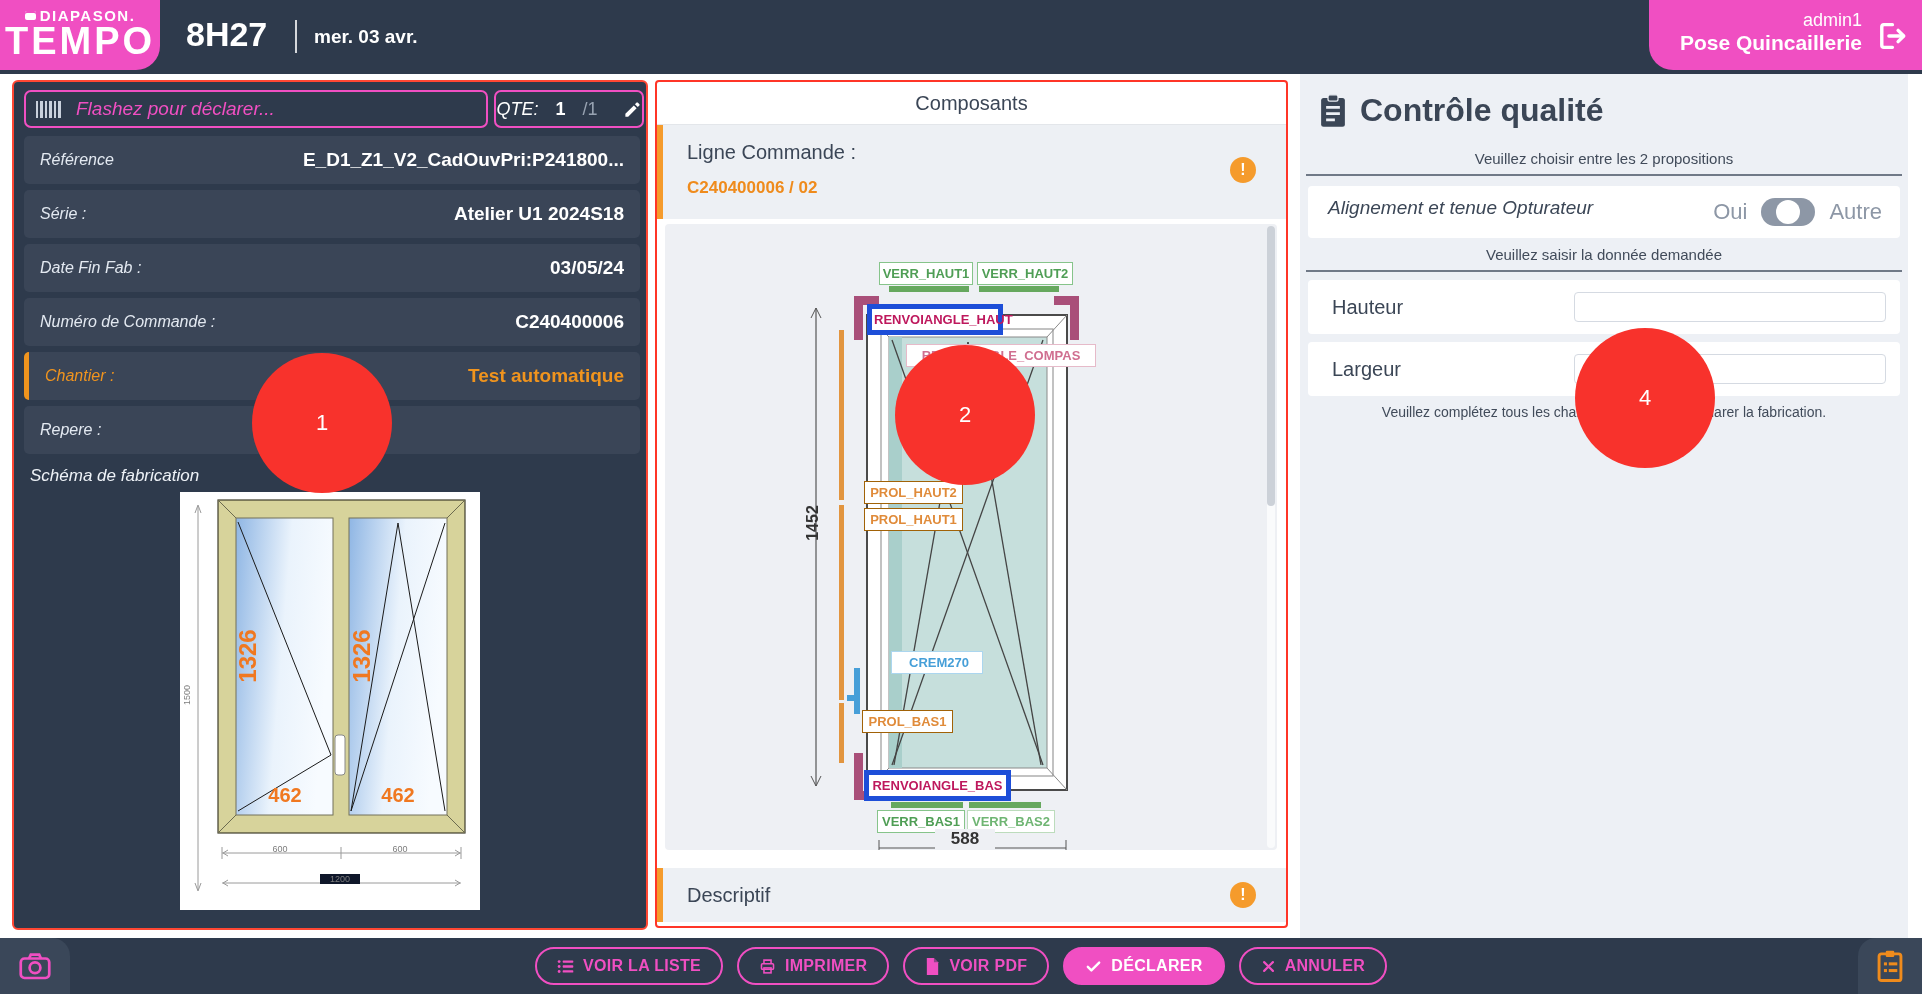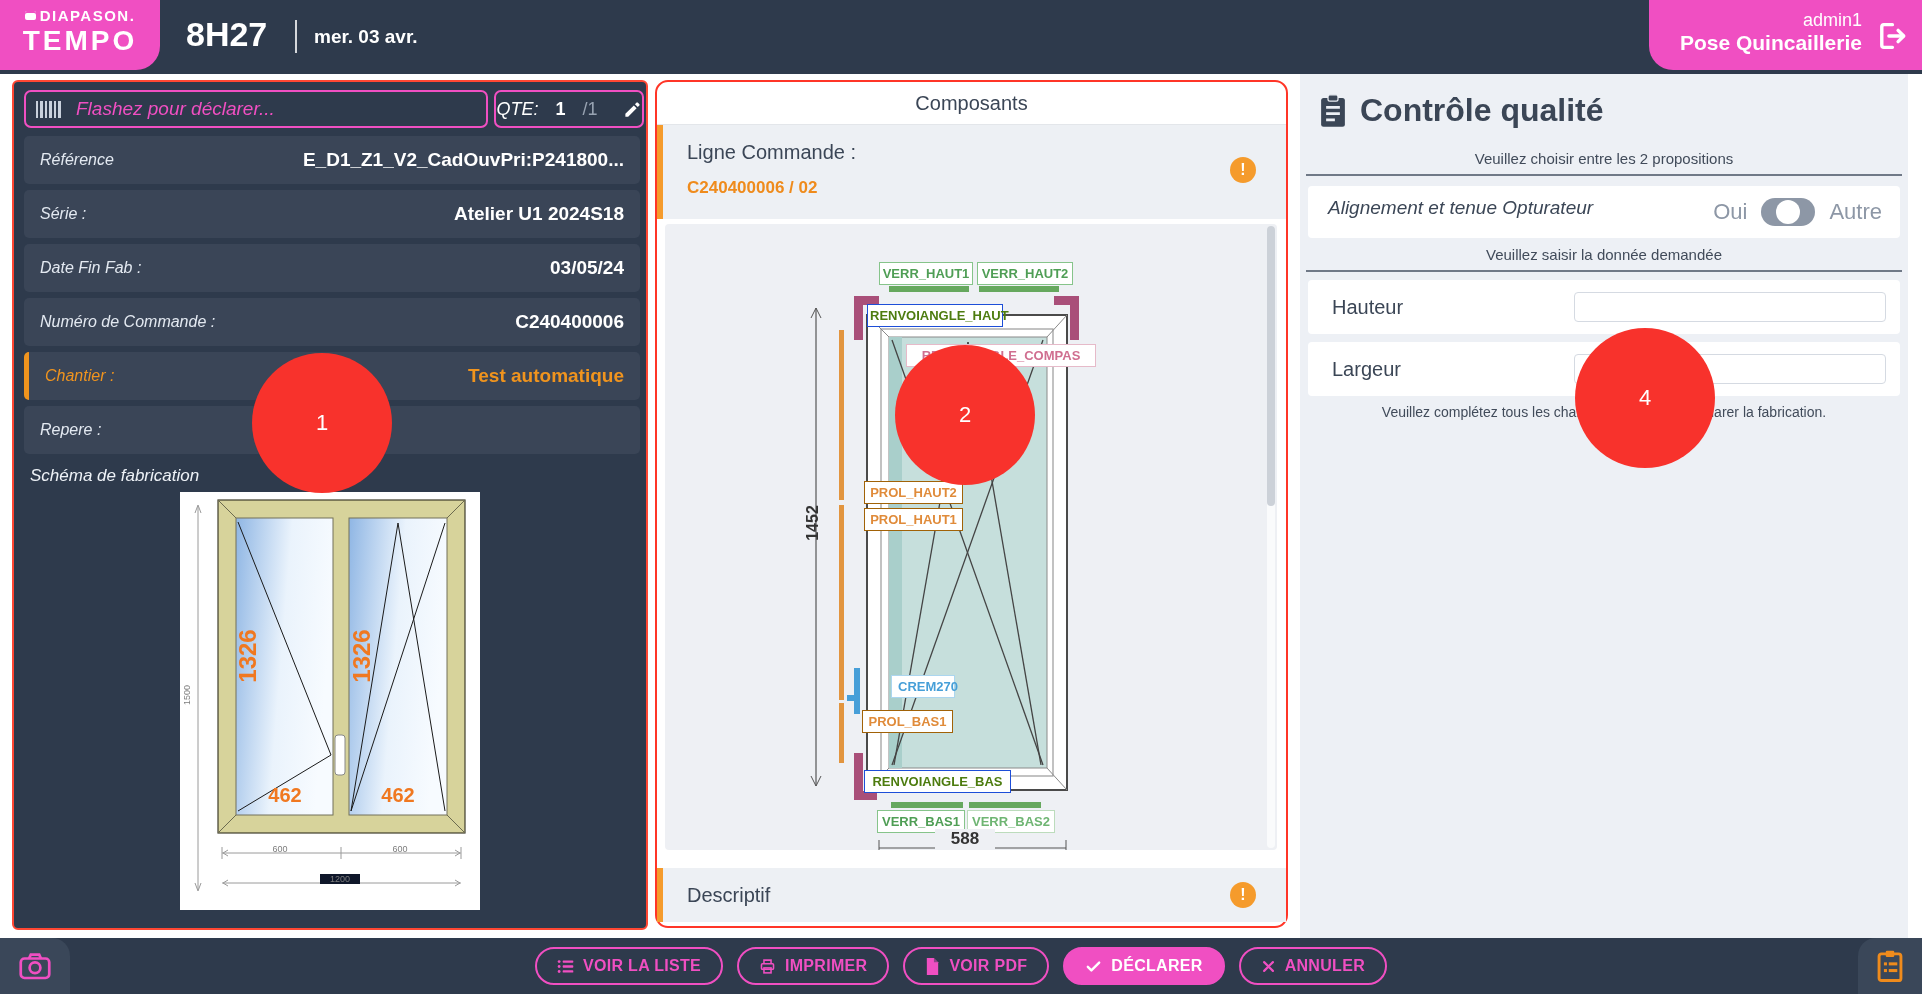--- a/index.html
+++ b/index.html
@@ -4,21 +4,21 @@
 <style>
   html,body{margin:0;padding:0;width:1922px;height:994px;background:#fff;
     font-family:"Liberation Sans",sans-serif;overflow:hidden;position:relative;}
   
   .topbar{position:absolute;left:0;top:0;width:1922px;height:74px;background:#2e3a4c;}
   .logo{position:absolute;left:0;top:0;width:160px;height:70px;background:#f04fc2;
     border-radius:0 0 24px 0;color:#fff;text-align:center;padding-top:7px;box-sizing:border-box;}
   .logo .l1{font-size:15px;font-weight:bold;letter-spacing:1.5px;display:flex;align-items:center;justify-content:center;gap:4px;}
   .logo .mark{width:11px;height:9px;background:#fff;display:inline-block;border-radius:2px;
     box-shadow:inset 0 2px 0 #f04fc2;}
-  .logo .l2{font-size:28px;font-weight:bold;letter-spacing:3px;line-height:34px;}
+  .logo .l2{font-size:38px;font-weight:bold;letter-spacing:3px;line-height:34px;}
   .t-time{position:absolute;left:186px;top:15px;font-size:34px;font-weight:bold;color:#fff;}
   .t-sep{position:absolute;left:295px;top:20px;width:2px;height:33px;background:rgba(255,255,255,.8);}
   .t-date{position:absolute;left:314px;top:26px;font-size:19px;color:#fff;font-weight:bold;}
   .userblock{position:absolute;right:0;top:0;width:273px;height:70px;background:#f04fc2;
     border-radius:0 0 0 24px;color:#fff;}
   .userblock .txt{position:absolute;right:60px;top:10px;text-align:right;}
   .userblock .u1{font-size:18px;}
   .userblock .u2{font-size:21px;font-weight:bold;}
   .logout{position:absolute;right:14px;top:19px;}
   
@@ -42,35 +42,35 @@
     font-size:19px;font-weight:bold;color:#fff;}
   .lrow.hl{border-left:5px solid #f0941e;}
   .lrow.hl .lab,.lrow.hl .val{color:#f0941e;}
   .schemalab{position:absolute;left:16px;top:384px;font-style:italic;font-size:17px;color:#eef2f7;}
   .schemacard{position:absolute;left:166px;top:410px;width:300px;height:418px;background:#fff;}
   .sdim{position:absolute;font-size:9px;color:#7d7d7d;text-align:center;}
   .sbig{position:absolute;font-size:24px;font-weight:bold;color:#f07820;text-align:center;transform:rotate(-90deg);}
   .s462{position:absolute;font-size:20px;font-weight:bold;color:#f07820;text-align:center;width:60px;}
   
   .mpanel{position:absolute;left:655px;top:80px;width:633px;height:848px;background:#fff;
-    border:2px solid #ff3527;border-radius:13px;box-sizing:border-box;}
+    border:2px solid #ff3527;border-radius:4px;box-sizing:border-box;}
   .mhead{position:absolute;left:0;top:0;width:100%;height:42px;border-bottom:1px solid #e3e6ea;
     display:flex;align-items:center;justify-content:center;font-size:20px;color:#3b4656;}
   .lcsec{position:absolute;left:0;top:43px;width:100%;height:94px;background:#edf0f4;
     border-left:6px solid #f59b2c;box-sizing:border-box;}
   .lcsec .t1{position:absolute;left:24px;top:16px;font-size:20px;color:#3b4656;}
   .lcsec .t2{position:absolute;left:24px;top:53px;font-size:17px;font-weight:bold;color:#ef8b1c;}
   .badge{position:absolute;width:26px;height:26px;border-radius:50%;background:#f59b2c;color:#fff;
     font-weight:bold;font-size:16px;display:flex;align-items:center;justify-content:center;}
   .dcard{position:absolute;left:8px;top:142px;width:612px;height:626px;background:#eef0f4;border-radius:4px;}
   .dl{position:absolute;background:#fff;font-size:13px;font-weight:bold;text-align:center;
     padding:3px 2px;box-sizing:border-box;white-space:nowrap;}
   .dl.green{color:#4f9e55;border:1px solid #86c48a;}
   .dl.green2{color:#6fb573;border:1px solid #bcdcbc;}
-  .dl.pink{color:#4d7c0f;border:1px solid #1d4ed8;}
+  .dl.pink{color:#be185d;border:5px solid #1d4ed8;}
   .dl.pink2{color:#d06f90;border:1px solid #e6bac9;}
   .dl.orange{color:#e08b3a;border:1px solid #a16207;}
   .dl.blue{color:#469fd8;border:1px solid #abd6ef;}
   .gbar{position:absolute;height:6px;background:#66a85e;}
   .ddim-v{position:absolute;left:113px;top:290px;width:70px;text-align:center;font-size:16px;
     font-weight:bold;color:#333;transform:rotate(-90deg);}
   .ddim-h{position:absolute;left:270px;top:605px;width:60px;text-align:center;font-size:17px;
     font-weight:bold;color:#333;background:#eef0f4;}
   .dscroll{position:absolute;right:2px;top:2px;bottom:2px;width:8px;background:#fafbfc;border-radius:4px;}
   .dthumb{position:absolute;left:0;top:0;width:8px;height:45%;background:#ccd1d8;border-radius:4px;}
@@ -287,21 +287,21 @@
     </svg>
 
     <div class="gbar" style="left:224px;top:62px;width:80px;"></div>
     <div class="gbar" style="left:314px;top:62px;width:80px;"></div>
     <div class="dl green" style="left:214px;top:38px;width:94px;">VERR_HAUT1</div>
     <div class="dl green" style="left:312px;top:38px;width:96px;">VERR_HAUT2</div>
     <div class="dl pink" style="left:202px;top:80px;width:136px;">RENVOIANGLE_HAUT</div>
     <div class="dl pink2" style="left:241px;top:120px;width:190px;">RENVOIANGLE_COMPAS</div>
     <div class="dl orange" style="left:199px;top:257px;width:99px;">PROL_HAUT2</div>
     <div class="dl orange" style="left:199px;top:284px;width:99px;">PROL_HAUT1</div>
-    <div class="dl blue" style="left:226px;top:451px;width:64px;padding-left:6px;">CREM270</div>
+    <div class="dl blue" style="left:226px;top:427px;width:92px;padding-left:6px;">CREM270</div>
     <div class="dl orange" style="left:197px;top:486px;width:91px;">PROL_BAS1</div>
     <div class="dl pink" style="left:199px;top:546px;width:147px;">RENVOIANGLE_BAS</div>
     <div class="gbar" style="left:226px;top:578px;width:72px;"></div>
     <div class="gbar" style="left:304px;top:578px;width:72px;"></div>
     <div class="dl green" style="left:212px;top:586px;width:88px;">VERR_BAS1</div>
     <div class="dl green2" style="left:302px;top:586px;width:88px;">VERR_BAS2</div>
     <div class="ddim-v">1452</div>
     <div class="ddim-h">588</div>
     <div class="dscroll">
         <div class="dthumb"></div>

